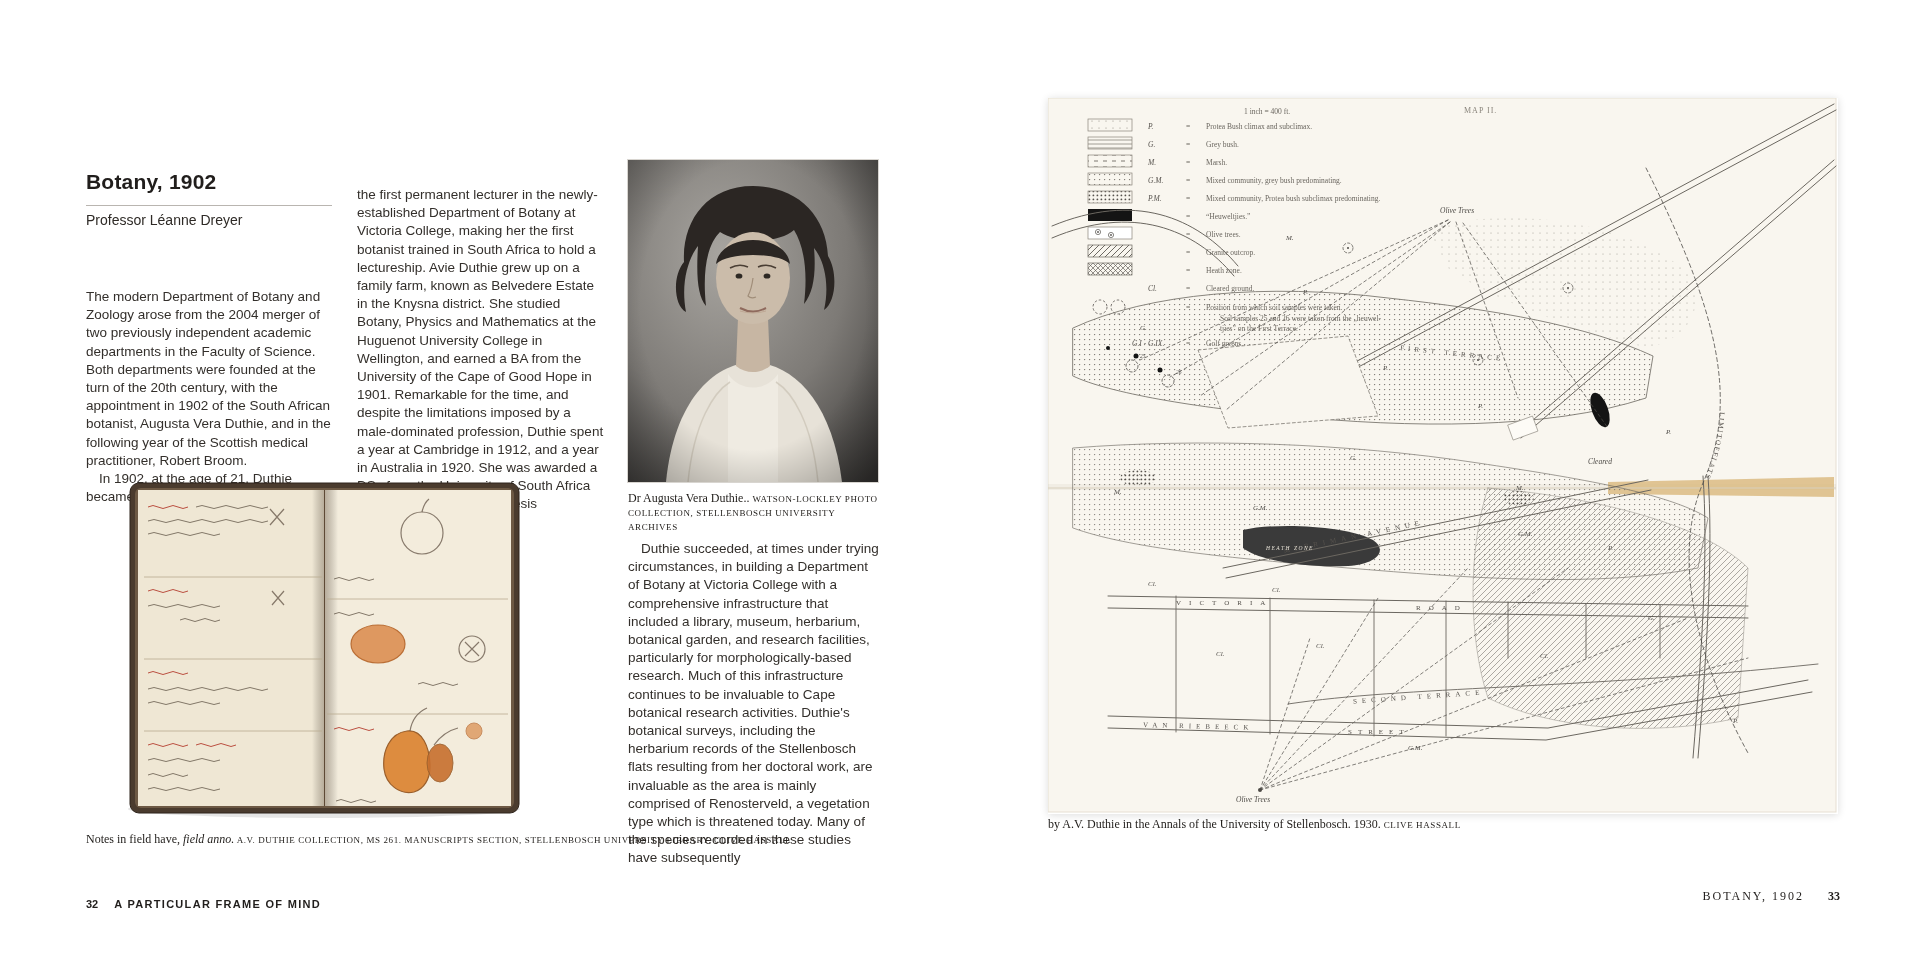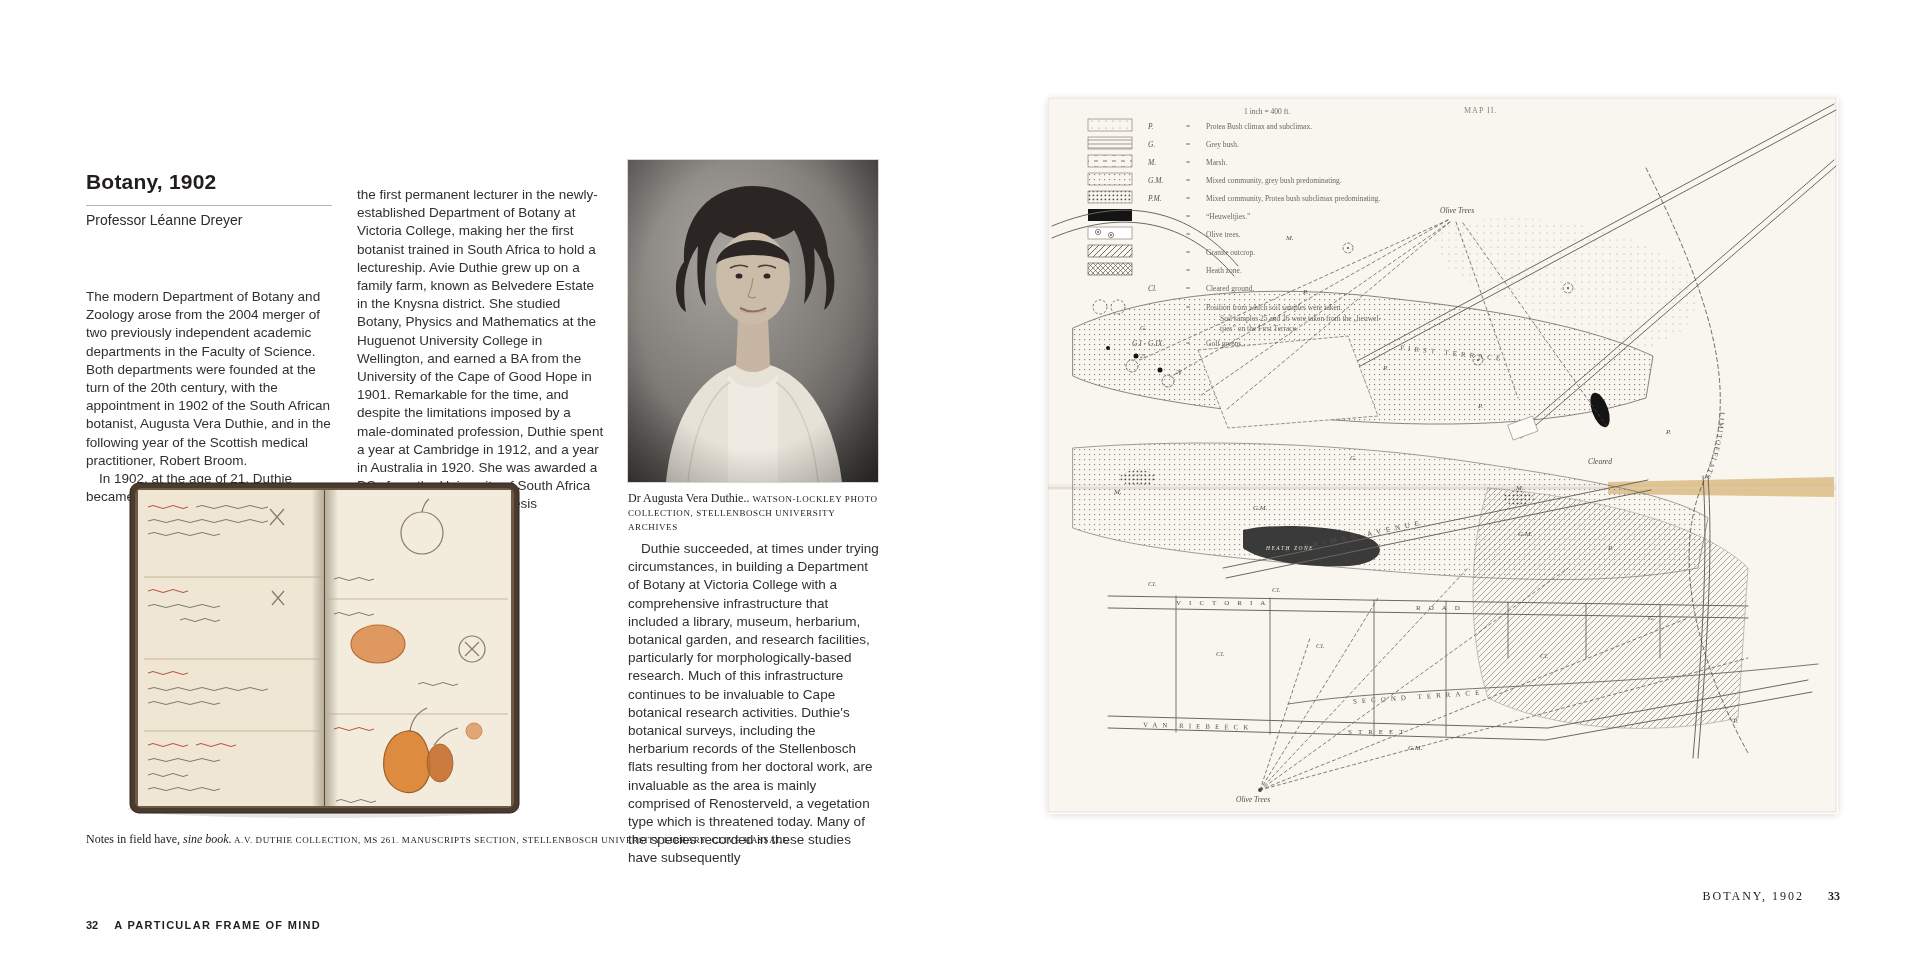--- a/index.html
+++ b/index.html
@@ -164,24 +164,24 @@
         <use href="#sq3" class="hw-red" transform="translate(212,250)"></use>
         <path d="M285,252 C268,254 260,272 262,290 C264,306 278,316 292,313 C302,310 308,300 308,288 C308,268 300,250 285,252 Z" fill="#dd8c3f" stroke="#9a5f2c" stroke-width="1.2"></path>
         <ellipse cx="318" cy="284" rx="13" ry="19" fill="#c76f2e" opacity=".9" stroke="#9a5f2c"></ellipse>
         <path class="hw2" d="M288,252 C290,240 296,233 305,229 M312,266 C320,255 328,251 336,249"></path>
         <circle cx="352" cy="252" r="8" fill="#d98a4a" opacity=".7" stroke="#b5652a"></circle>
         <use href="#sq3" class="hw" transform="translate(214,322)"></use>
       </svg>
     </div>
 
     <div class="abs serifcap" style="left:86px;top:833px;width:620px;white-space:nowrap;">
-      <span>Notes in field have, </span><span class="ital">sine book.</span><span class="credit"> A.V. DUTHIE COLLECTION, MS 261. MANUSCRIPTS SECTION, STELLENBOSCH UNIVERSITY LIBRARY. CLIVE HASSALL</span>
-    </div>
-
-    <div class="abs footer-left" style="left:86px;top:919px;">
+      <span>Notes in field have, </span><span class="ital">field anno.</span><span class="credit"> A.V. DUTHIE COLLECTION, MS 261. MANUSCRIPTS SECTION, STELLENBOSCH UNIVERSITY LIBRARY. CLIVE HASSALL</span>
+    </div>
+
+    <div class="abs footer-left" style="left:86px;top:898px;">
       <span class="pg">32</span><span>A PARTICULAR FRAME OF MIND</span>
     </div>
   </div>
 
   <div class="abs" style="left:948px;top:0;width:972px;height:960px;">
 
     <div class="abs map-sheet" style="left:100px;top:98px;width:790px;height:716px;">
       <svg width="790" height="716" viewBox="0 0 790 716">
         <defs>
           <pattern id="pDotVL" width="7" height="7" patternUnits="userSpaceOnUse">
@@ -387,19 +387,22 @@
           <text class="m-it" x="238" y="142">M.</text>
           <text class="m-it" x="468" y="392">M.</text>
           <text class="m-it" x="66" y="396">M.</text>
           <text class="m-num" x="92" y="260">25</text>
           <text class="m-num" x="128" y="276">26</text>
         </g>
       </svg>
     </div>
 
     <div class="abs serifcap" style="left:100px;top:818px;width:800px;">
+      <div>
+        <span>by A.V. Duthie in the Annals of the University of Stellenbosch. 1930. </span><span class="credit">CLIVE HASSALL</span>
+      </div>
     </div>
 
     <div class="abs footer-right" style="right:80px;top:889px;text-align:right;">
       <span>BOTANY, 1902</span><span class="pg">33</span>
     </div>
   </div>
 </div>
 
 </body></html>

